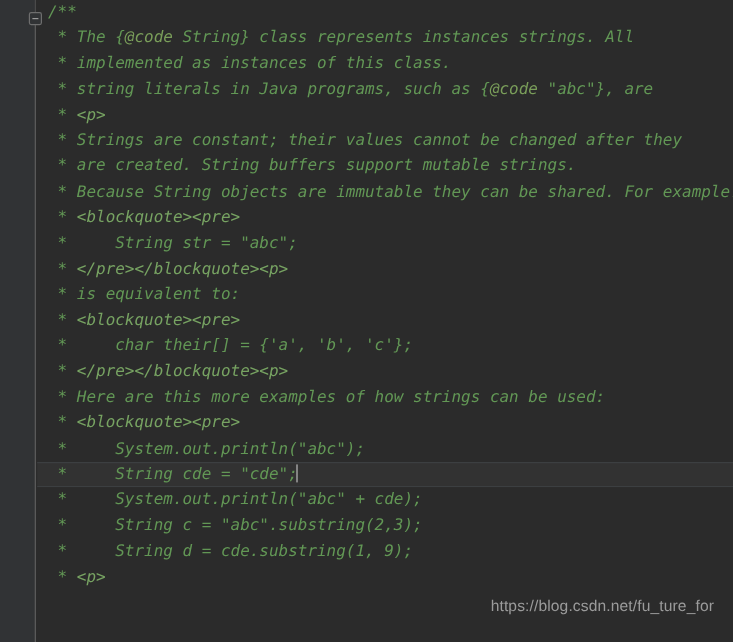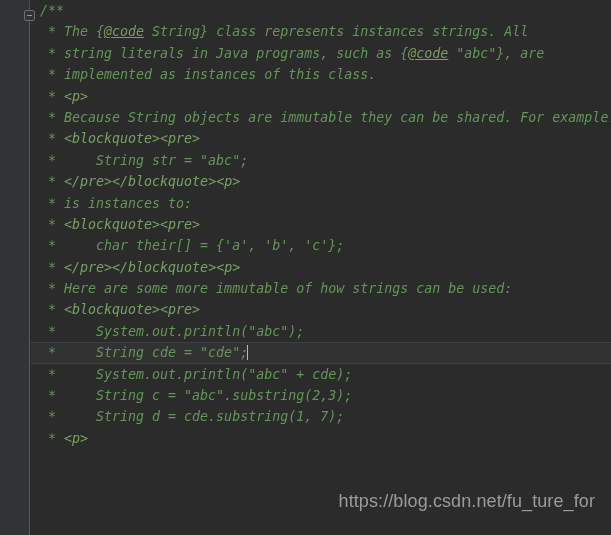--- a/index.html
+++ b/index.html
@@ -90,98 +90,100 @@
 
   
   .line.current {
     background: #323232;
     box-shadow: 0 -1px 0 #3c3f41 inset, 0 1px 0 #3c3f41 inset;
   }
 
   
   .tag   { color: #77a362; }       
   .txt   { color: #629755; }       
-  .atag  { color: #7a9e5a; text-decoration: underline; } 
+  .atag  { color: #7a9e5a; } 
 
   
   .caret {
     display: inline-block;
     width: 1px;
     height: 15px;
     background: #bbbbbb;
     vertical-align: -3px;
     margin-left: -1px;
   }
 
   
   #watermark {
     position: absolute;
     right: 16px;
     bottom: 23px;
     font-family: "Liberation Sans", sans-serif;
     font-style: normal;
-    font-size: 18px;
+    font-size: 13px;
     color: #9b9b9b;
     letter-spacing: 0.1px;
     z-index: 6;
   }
 </style>
 </head>
 <body>
 
 <div id="editor">
 
   <div id="gutter"></div>
   <div id="fold-line"></div>
   <div id="fold-marker" title="collapse"></div>
 
   <div id="code">
 
     <div class="line first"><span class="txt">/**</span></div>
 
     <div class="line"><span class="txt"> * The {</span><span class="atag">@code</span><span class="txt"> String} class represents instances strings. All</span></div>
 
+    <div class="line"><span class="txt"> * implemented as instances of this class.</span></div>
+
     <div class="line"><span class="txt"> * string literals in Java programs, such as {</span><span class="atag">@code</span><span class="txt"> "abc"}, are</span></div>
-
-    <div class="line"><span class="txt"> * implemented as instances of this class.</span></div>
 
     <div class="line"><span class="txt"> * </span><span class="tag">&lt;p&gt;</span></div>
 
+    <div class="line"><span class="txt"> * Strings are constant; their values cannot be changed after they</span></div>
 
+    <div class="line"><span class="txt"> * are created. String buffers support mutable strings.</span></div>
 
     <div class="line"><span class="txt"> * Because String objects are immutable they can be shared. For example:</span></div>
 
     <div class="line"><span class="txt"> * </span><span class="tag">&lt;blockquote&gt;&lt;pre&gt;</span></div>
 
     <div class="line"><span class="txt"> *     String str = "abc";</span></div>
 
     <div class="line"><span class="txt"> * </span><span class="tag">&lt;/pre&gt;&lt;/blockquote&gt;&lt;p&gt;</span></div>
 
-    <div class="line"><span class="txt"> * is instances to:</span></div>
+    <div class="line"><span class="txt"> * is equivalent to:</span></div>
 
     <div class="line"><span class="txt"> * </span><span class="tag">&lt;blockquote&gt;&lt;pre&gt;</span></div>
 
     <div class="line"><span class="txt"> *     char their[] = {'a', 'b', 'c'};</span></div>
 
 
     <div class="line"><span class="txt"> * </span><span class="tag">&lt;/pre&gt;&lt;/blockquote&gt;&lt;p&gt;</span></div>
 
-    <div class="line"><span class="txt"> * Here are some more immutable of how strings can be used:</span></div>
+    <div class="line"><span class="txt"> * Here are this more examples of how strings can be used:</span></div>
 
     <div class="line"><span class="txt"> * </span><span class="tag">&lt;blockquote&gt;&lt;pre&gt;</span></div>
 
     <div class="line"><span class="txt"> *     System.out.println("abc");</span></div>
 
     <div class="line current"><span class="txt"> *     String cde = "cde";</span><span class="caret"></span></div>
 
     <div class="line"><span class="txt"> *     System.out.println("abc" + cde);</span></div>
 
     <div class="line"><span class="txt"> *     String c = "abc".substring(2,3);</span></div>
 
-    <div class="line"><span class="txt"> *     String d = cde.substring(1, 7);</span></div>
+    <div class="line"><span class="txt"> *     String d = cde.substring(1, 9);</span></div>
 
 
     <div class="line"><span class="txt"> * </span><span class="tag">&lt;p&gt;</span></div>
 
   </div>
 
   <div id="watermark">https://blog.csdn.net/fu_ture_for</div>
 
 </div>
 

